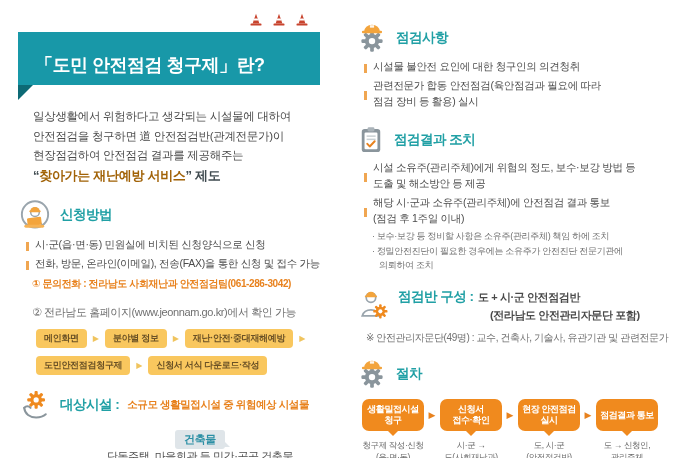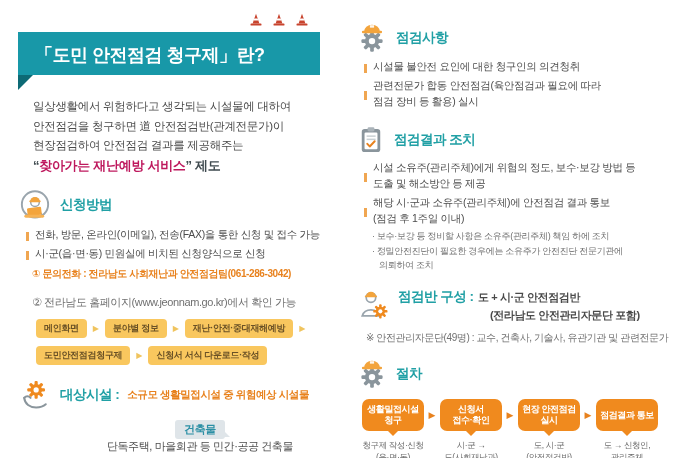--- a/index.html
+++ b/index.html
@@ -5,28 +5,28 @@
   html,body{margin:0;padding:0;background:#fff;}
   .page{position:relative;width:680px;height:458px;background:#ffffff;overflow:hidden;
         font-family:"Liberation Sans","DejaVu Sans",sans-serif;color:#4a4a4a;}
   .col-left{position:absolute;left:18px;top:10px;width:334px;}
   .col-right{position:absolute;left:356px;top:22px;width:318px;}
 
   
   .banner-wrap{position:relative;margin-top:22px;width:302px;}
   .cones{position:absolute;top:-20px;right:10px;display:flex;gap:7px;}
   .banner{position:relative;background:#1898a8;color:#fff;font-size:18px;font-weight:bold;
-          height:41px;display:flex;align-items:center;padding:2px 10px 0 17px;letter-spacing:-0.5px;}
+          height:41px;display:flex;align-items:center;padding:12px 10px 0 17px;letter-spacing:-0.5px;}
   .banner::after{content:"";position:absolute;left:0;top:100%;width:0;height:0;
           border-top:15px solid #0d6a75;border-right:15px solid transparent;}
 
   .intro{margin:22px 0 0 15px;font-size:11.5px;line-height:1.7;color:#4a4a4a;white-space:pre-line;letter-spacing:-0.3px;}
   .intro-hl{margin:1px 0 0 15px;font-size:13px;font-weight:bold;letter-spacing:-0.3px;}
   .intro-hl .q{color:#3f4a4f;}
-  .intro-hl .hl{color:#be185d;}
+  .intro-hl .hl{color:#a16207;}
   .intro-hl .sfx{color:#3f4a4f;}
 
   .section{margin-top:13px;}
   .sec-head{display:flex;align-items:center;gap:8px;}
   .sec-title{font-size:13.5px;font-weight:bold;color:#21a0a5;letter-spacing:-0.5px;}
   .sec-head .ttl-orange{font-size:10.5px;font-weight:bold;color:#e8821e;letter-spacing:-0.4px;}
   .sec-head .ttl-dark{font-size:11px;font-weight:bold;color:#4a4a4a;letter-spacing:-0.4px;}
 
   .bullets{margin:5px 0 0 8px;}
   .bullet{display:flex;font-size:10.5px;color:#4c4c4c;margin:3.5px 0;line-height:1.5;letter-spacing:-0.3px;align-items:center;}
@@ -121,25 +121,25 @@
             <rect x="9.9" y="11" width="10.2" height="1.5" rx="0.7" fill="#f3a43c"></rect>
             <rect x="8.2" y="17.2" width="12.5" height="7" rx="1" fill="#f3a43c" transform="rotate(-7 14.5 20.7)"></rect>
             <rect x="5.6" y="23.6" width="17.5" height="2.6" rx="1.3" fill="#f6b254"></rect>
           </svg>
         </span>
         <span class="sec-title">신청방법</span>
       </div>
       <div class="bullets">
         <div class="bullet">
             <span class="bar"></span>
+            <span class="btxt">시·군(읍·면·동) 민원실에 비치된 신청양식으로 신청</span>
+          </div>
+        <div class="bullet">
+            <span class="bar"></span>
             <span class="btxt">전화, 방문, 온라인(이메일), 전송(FAX)을 통한 신청 및 접수 가능</span>
-          </div>
-        <div class="bullet">
-            <span class="bar"></span>
-            <span class="btxt">시·군(읍·면·동) 민원실에 비치된 신청양식으로 신청</span>
           </div>
       </div>
       <div class="notes">
         <div class="note1">① 문의전화 : 전라남도 사회재난과 안전점검팀(061-286-3042)</div>
         <div class="note2">② 전라남도 홈페이지(www.jeonnam.go.kr)에서 확인 가능</div>
       </div>
       <div class="paths">
         <div class="path-row">
           <span class="chip">메인화면</span>
           <span class="psep">▶</span>

